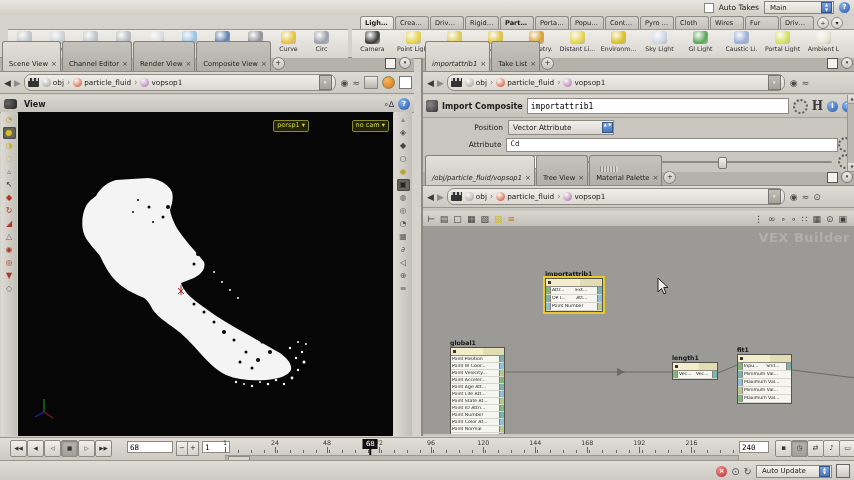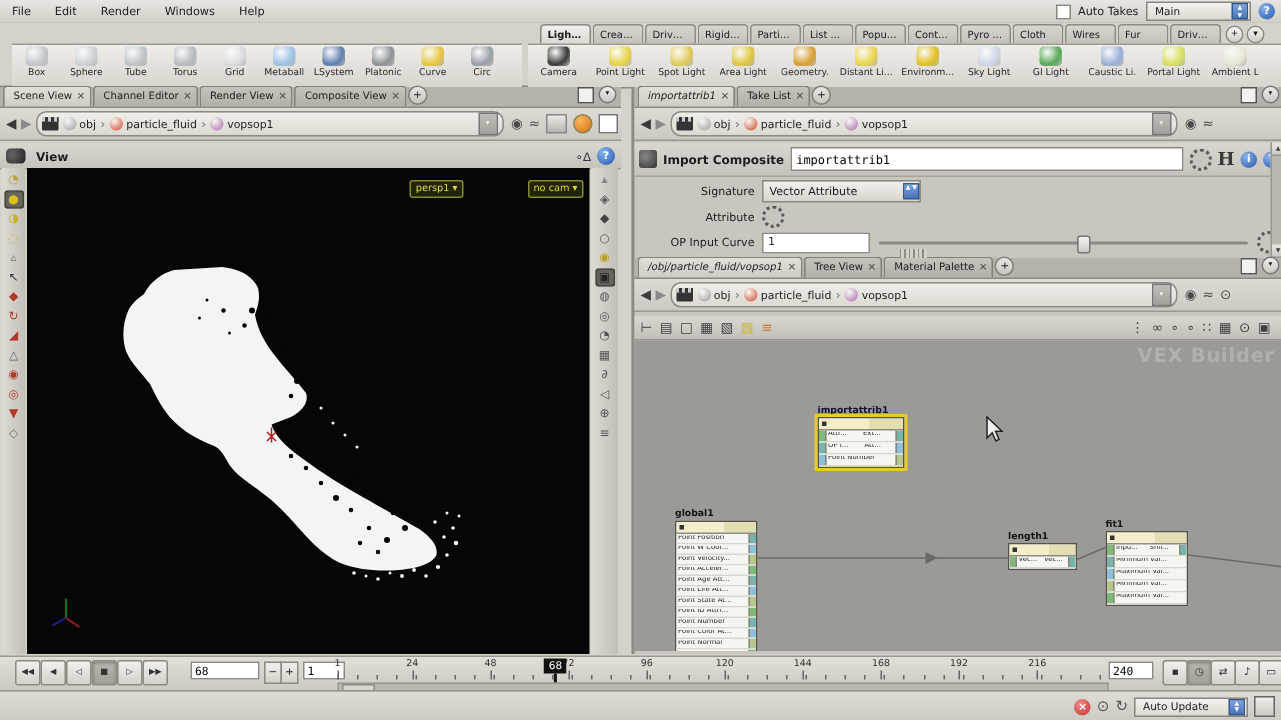--- a/index.html
+++ b/index.html
@@ -18,21 +18,21 @@
   .shelf-tabs{position:absolute;top:0;height:14px;display:flex;align-items:flex-end;}
   .shelf-tab{height:12px;line-height:12px;padding:0 4px;font-size:6.6px;background:linear-gradient(#d8d5ce,#c4c1ba);border:1px solid #8d8a84;border-bottom:none;border-radius:3px 3px 0 0;margin-right:1px;white-space:nowrap;overflow:hidden;text-overflow:ellipsis;}
   .shelf-tab.active{background:linear-gradient(#f2f0ec,#dcd9d2);font-weight:bold;}
   .round-btn{width:10px;height:10px;border-radius:50%;background:linear-gradient(#f8f6f2,#d0cdc6);border:1px solid #8d8a84;font-size:6px;line-height:9px;text-align:center;margin-left:2px;}
   .shelf-tools{position:absolute;top:14px;height:28px;display:flex;background:linear-gradient(#efede9,#d8d5ce);border-top:1px solid #9a978f;}
   .shelf-tool{width:33px;display:flex;flex-direction:column;align-items:center;justify-content:flex-start;padding-top:1px;}
   .tool-icon{width:15px;height:13px;border-radius:3px;}
   .tool-label{font-size:6.2px;margin-top:1px;white-space:nowrap;overflow:hidden;max-width:40px;text-overflow:ellipsis;color:#2a2a2a;}
   
   .tabrow{position:absolute;height:14px;width:100%;background:#b5b2ab;border-bottom:1px solid #8d8a84;display:flex;align-items:flex-end;padding-left:2px;box-sizing:border-box;}
-  .pane-tab{height:13px;line-height:13px;padding:0 3px 0 6px;font-size:6.8px;background:linear-gradient(#c6c3bc,#b2afa8);border:1px solid #84817a;border-bottom:none;border-radius:3px 3px 0 0;margin-right:1px;display:flex;align-items:center;gap:3px;white-space:nowrap;}
+  .pane-tab{height:13px;line-height:13px;padding:16px 3px 0 6px;font-size:6.8px;background:linear-gradient(#c6c3bc,#b2afa8);border:1px solid #84817a;border-bottom:none;border-radius:3px 3px 0 0;margin-right:1px;display:flex;align-items:center;gap:3px;white-space:nowrap;}
   .pane-tab.active{background:linear-gradient(#e2dfd8,#cfccc5);}
   .pane-tab.italic .lbl{font-style:italic;}
   .pane-tab .close{font-size:7px;color:#444;}
   .tab-plus{width:11px;height:11px;border-radius:50%;background:linear-gradient(#e8e6e1,#c8c5be);border:1px solid #84817a;font-size:7px;line-height:10px;text-align:center;margin-bottom:1px;}
   .tabrow-right{position:absolute;right:3px;bottom:2px;display:flex;gap:3px;align-items:center;}
   .win-sq{width:9px;height:9px;border:1px solid #555;background:#f4f2ee;font-size:0;}
   .win-dd{width:10px;height:10px;border-radius:50%;background:linear-gradient(#f0eee9,#ccc9c2);border:1px solid #777;font-size:5px;line-height:9px;text-align:center;}
   .pathbar{position:absolute;height:22px;width:100%;background:linear-gradient(#dedbd4,#ccc9c2);border-bottom:1px solid #9a978f;display:flex;align-items:center;box-sizing:border-box;padding-left:4px;}
   .nav-arrow{font-size:9px;color:#3a3a3a;margin-right:3px;}
   .nav-arrow.fwd{color:#8a8a8a;}
@@ -106,27 +106,20 @@
   .err-badge{width:11px;height:11px;border-radius:50%;background:radial-gradient(circle at 35% 30%,#f08a8a,#c03030);color:#fff;font-size:7px;line-height:11px;text-align:center;font-weight:bold;}
   .sb-ico{font-size:10px;color:#555;}
   .splitter-grip{position:absolute;width:18px;height:6px;background:repeating-linear-gradient(90deg,#8d8a84 0 1px,#d5d2cb 1px 3px);}
 </style>
 </head>
 <body>
 
 <div id="root">
 
   <div id="menubar" class="abs">
-    <div id="menus" style="display: flex;">
-        <span class="menu-item">File</span>
-        <span class="menu-item">Edit</span>
-        <span class="menu-item">Render</span>
-        <span class="menu-item">Windows</span>
-        <span class="menu-item">Help</span>
-      </div>
     <div id="menubar-right">
       <span class="checkbox"></span>
       <span style="font-size:7.5px">Auto Takes</span>
       <span class="mini-select">
         <span>Main</span>
         <span class="stepper">▲<br>▼</span>
       </span>
       <span class="blue-circle">?</span>
     </div>
   </div>
@@ -172,22 +165,22 @@
         <div class="shelf-tool" style="width: 33px;">
           <span class="tool-icon" style="background: radial-gradient(circle at 35% 30%, rgba(255, 255, 255, 0.8), rgb(154, 160, 168) 60%, rgba(0, 0, 0, 0.2));"></span>
           <span class="tool-label">Circ</span>
         </div>
       </div>
     <div class="shelf-tabs" id="shelf-tabs-right" style="left:360px;width:494px;">
         <span class="shelf-tab active" style="width: 24px;">Lights ...</span>
         <span class="shelf-tab" style="width: 24px;">Create...</span>
         <span class="shelf-tab" style="width: 24px;">Drive ...</span>
         <span class="shelf-tab" style="width: 24px;">Rigid ...</span>
-        <span class="shelf-tab" style="width: 24px;">Partic...</span>
-        <span class="shelf-tab" style="width: 24px;">List ...</span>
+        <span class="shelf-tab" style="width: 24px; font-weight: bold;">Partic...</span>
+        <span class="shelf-tab" style="width: 24px;">Portal ...</span>
         <span class="shelf-tab" style="width: 24px;">Popula...</span>
         <span class="shelf-tab" style="width: 24px;">Contai...</span>
         <span class="shelf-tab" style="width: 24px;">Pyro FX</span>
         <span class="shelf-tab" style="width: 24px;">Cloth</span>
         <span class="shelf-tab" style="width: 24px;">Wires</span>
         <span class="shelf-tab" style="width: 24px;">Fur</span>
         <span class="shelf-tab" style="width: 24px;">Drive ...</span>
         <span class="round-btn">+</span>
         <span class="round-btn">▾</span>
       </div>
@@ -451,29 +444,30 @@
       <span style="width:12px;height:12px;background:radial-gradient(circle at 35% 35%,#888,#333);border-radius:2px;"></span>
       <span id="param-title">Import Composite</span>
       <input id="param-name" value="importattrib1" style="">
       <span class="gear"></span>
       <span id="h-logo">H</span>
       <span class="blue-circle">i</span>
       <span class="blue-circle">?</span>
     </div>
     <div id="param-rows">
         <div class="prow" style="top: 61px;">
-          <span class="plabel">Signature</span>
+          <span class="plabel">Position</span>
           <span class="pselect">
             <span>Vector Attribute</span>
             <span class="stepper">▲
 ▼</span>
           </span>
         </div>
         <div class="prow" style="top: 78px;">
           <span class="plabel">Attribute</span>
+          <span class="ptext" style="width: 330px;">Cd</span>
           <span class="gear row-gear"></span>
         </div>
         <div class="prow" style="top: 95px;">
           <span class="plabel">OP Input Curve</span>
           <span class="ptext" style="width: 64px;">1</span>
           <span class="slider-track">
             <span class="slider-handle" style="left: calc(55% - 3px);"></span>
           </span>
           <span class="gear row-gear"></span>
         </div>

